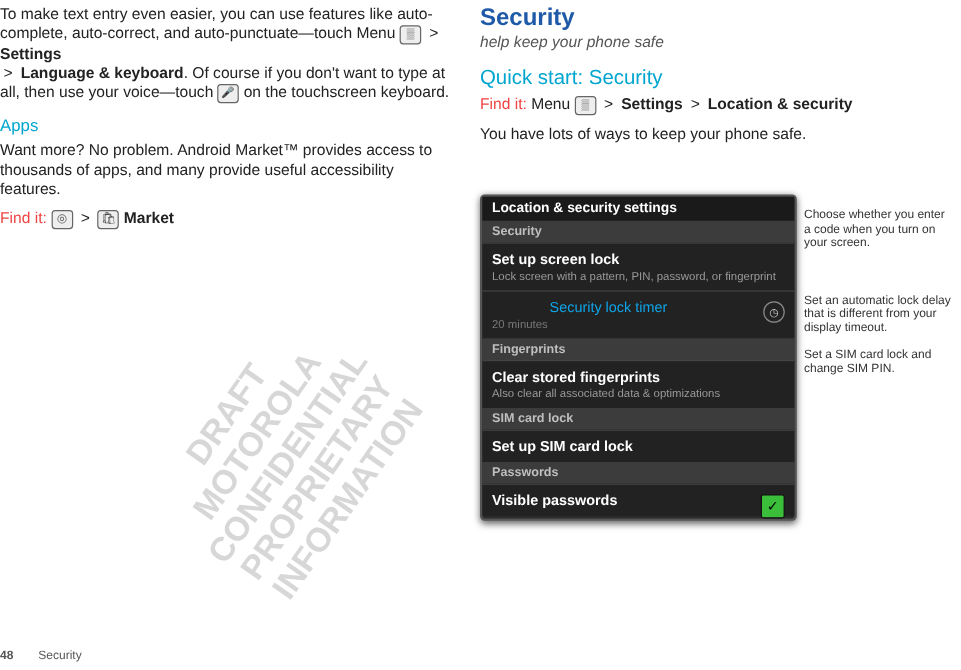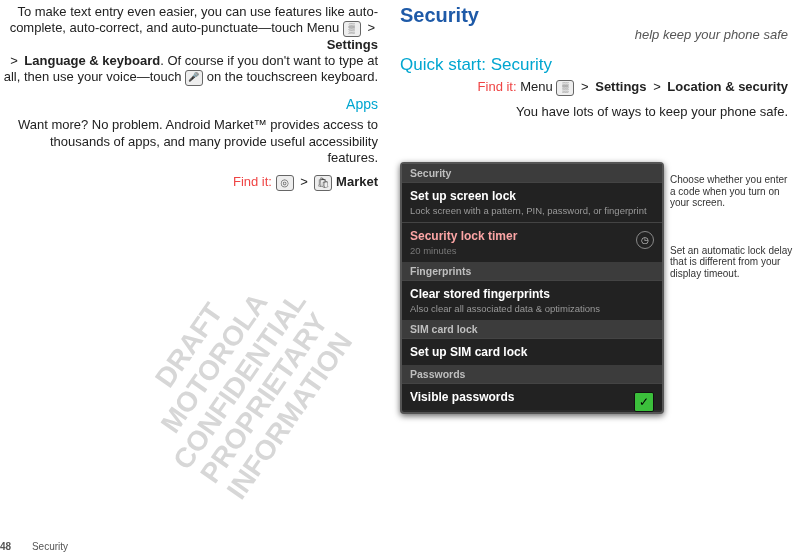--- a/index.html
+++ b/index.html
@@ -18,21 +18,21 @@
     padding: 4px 6px 0 0;
     gap: 22px;
     box-sizing: border-box;
   }
   .col {
     flex: 1;
     position: relative;
   }
   .col-left { width: 378px; flex:none; }
   .col-right { width: 388px; flex:none; }
-  p { margin: 0 0 8px 0; line-height: 1.25; text-align: right; }
+  p { margin: 0 0 8px 0; line-height: 1.25; }
   .bold { font-weight: bold; }
   .heading-blue { color: #1e5aa8; font-weight: bold; font-size: 20px; }
   .heading-cyan { color: #00a6d0; font-size: 17px; }
   .subhead-blue { color: #ef4444; font-weight: normal; font-size: 13px; display:inline; }
   .finditrow { margin-top:4px; }
   .subtitle-italic { font-style: italic; color:#555; margin-bottom:12px;}
   .icon-box {
     display: inline-flex;
     width: 16px; height: 14px;
     border: 1px solid #666;
@@ -88,21 +88,21 @@
     font-weight:bold;
     font-size:10.5px;
   }
   .phone-item {
     background:#222;
     padding:6px 8px;
     border-top:1px solid #444;
   }
   .phone-item .t { font-weight:bold; font-size:12px; }
   .phone-item .s { color:#999; font-size:9.5px; margin-top:2px; }
-  .phone-item.grey .t { color:#fca5a5; font-weight:bold;}
+  .phone-item.grey .t { color:#0ea5e9; font-weight:normal;margin-left:48px;}
   .phone-item.grey .s { color:#777;}
   .check {
     float:right; width:18px; height:18px; background:#3bbf3b;
     border:1px solid #111; border-radius:2px; margin-top:2px;
     display:flex; align-items:center; justify-content:center;
     font-size:12px; color:#000;
   }
   .clockicon {
     float:right; width:16px; height:16px; border:1px solid #888;
     border-radius:50%; margin-top:2px; font-size:9px; color:#ccc;
@@ -183,20 +183,21 @@
       <span>Menu</span>
       <span class="icon-box icon-grid"></span>
       <span class="gt">&gt;</span>
       <span class="bold">Settings</span>
       <span class="gt">&gt;</span>
       <span class="bold">Location &amp; security</span>
     </p>
     <p>You have lots of ways to keep your phone safe.</p>
 
     <div class="phone">
+      <div class="phone-title">Location &amp; security settings</div>
       <div class="phone-section">Security</div>
       <div class="phone-item">
         <div class="t">Set up screen lock</div>
         <div class="s">Lock screen with a pattern, PIN, password, or fingerprint</div>
       </div>
       <div class="phone-item grey">
         <span class="clockicon">◷</span>
         <div class="t">Security lock timer</div>
         <div class="s">20 minutes</div>
       </div>
@@ -212,20 +213,21 @@
       <div class="phone-section">Passwords</div>
       <div class="phone-item">
         <span class="check">✓</span>
         <div class="t">Visible passwords</div>
       </div>
     </div>
 
     <div class="callouts">
       <div class="callout c1">Choose whether you enter a code when you turn on your screen.</div>
       <div class="callout c2">Set an automatic lock delay that is different from your display timeout.</div>
+      <div class="callout c4">Set a SIM card lock and change SIM PIN.</div>
     </div>
 
   </div>
 </div>
 
 <div class="footer">
   <span class="pn">48</span>
   <span>Security</span>
 </div>
 

